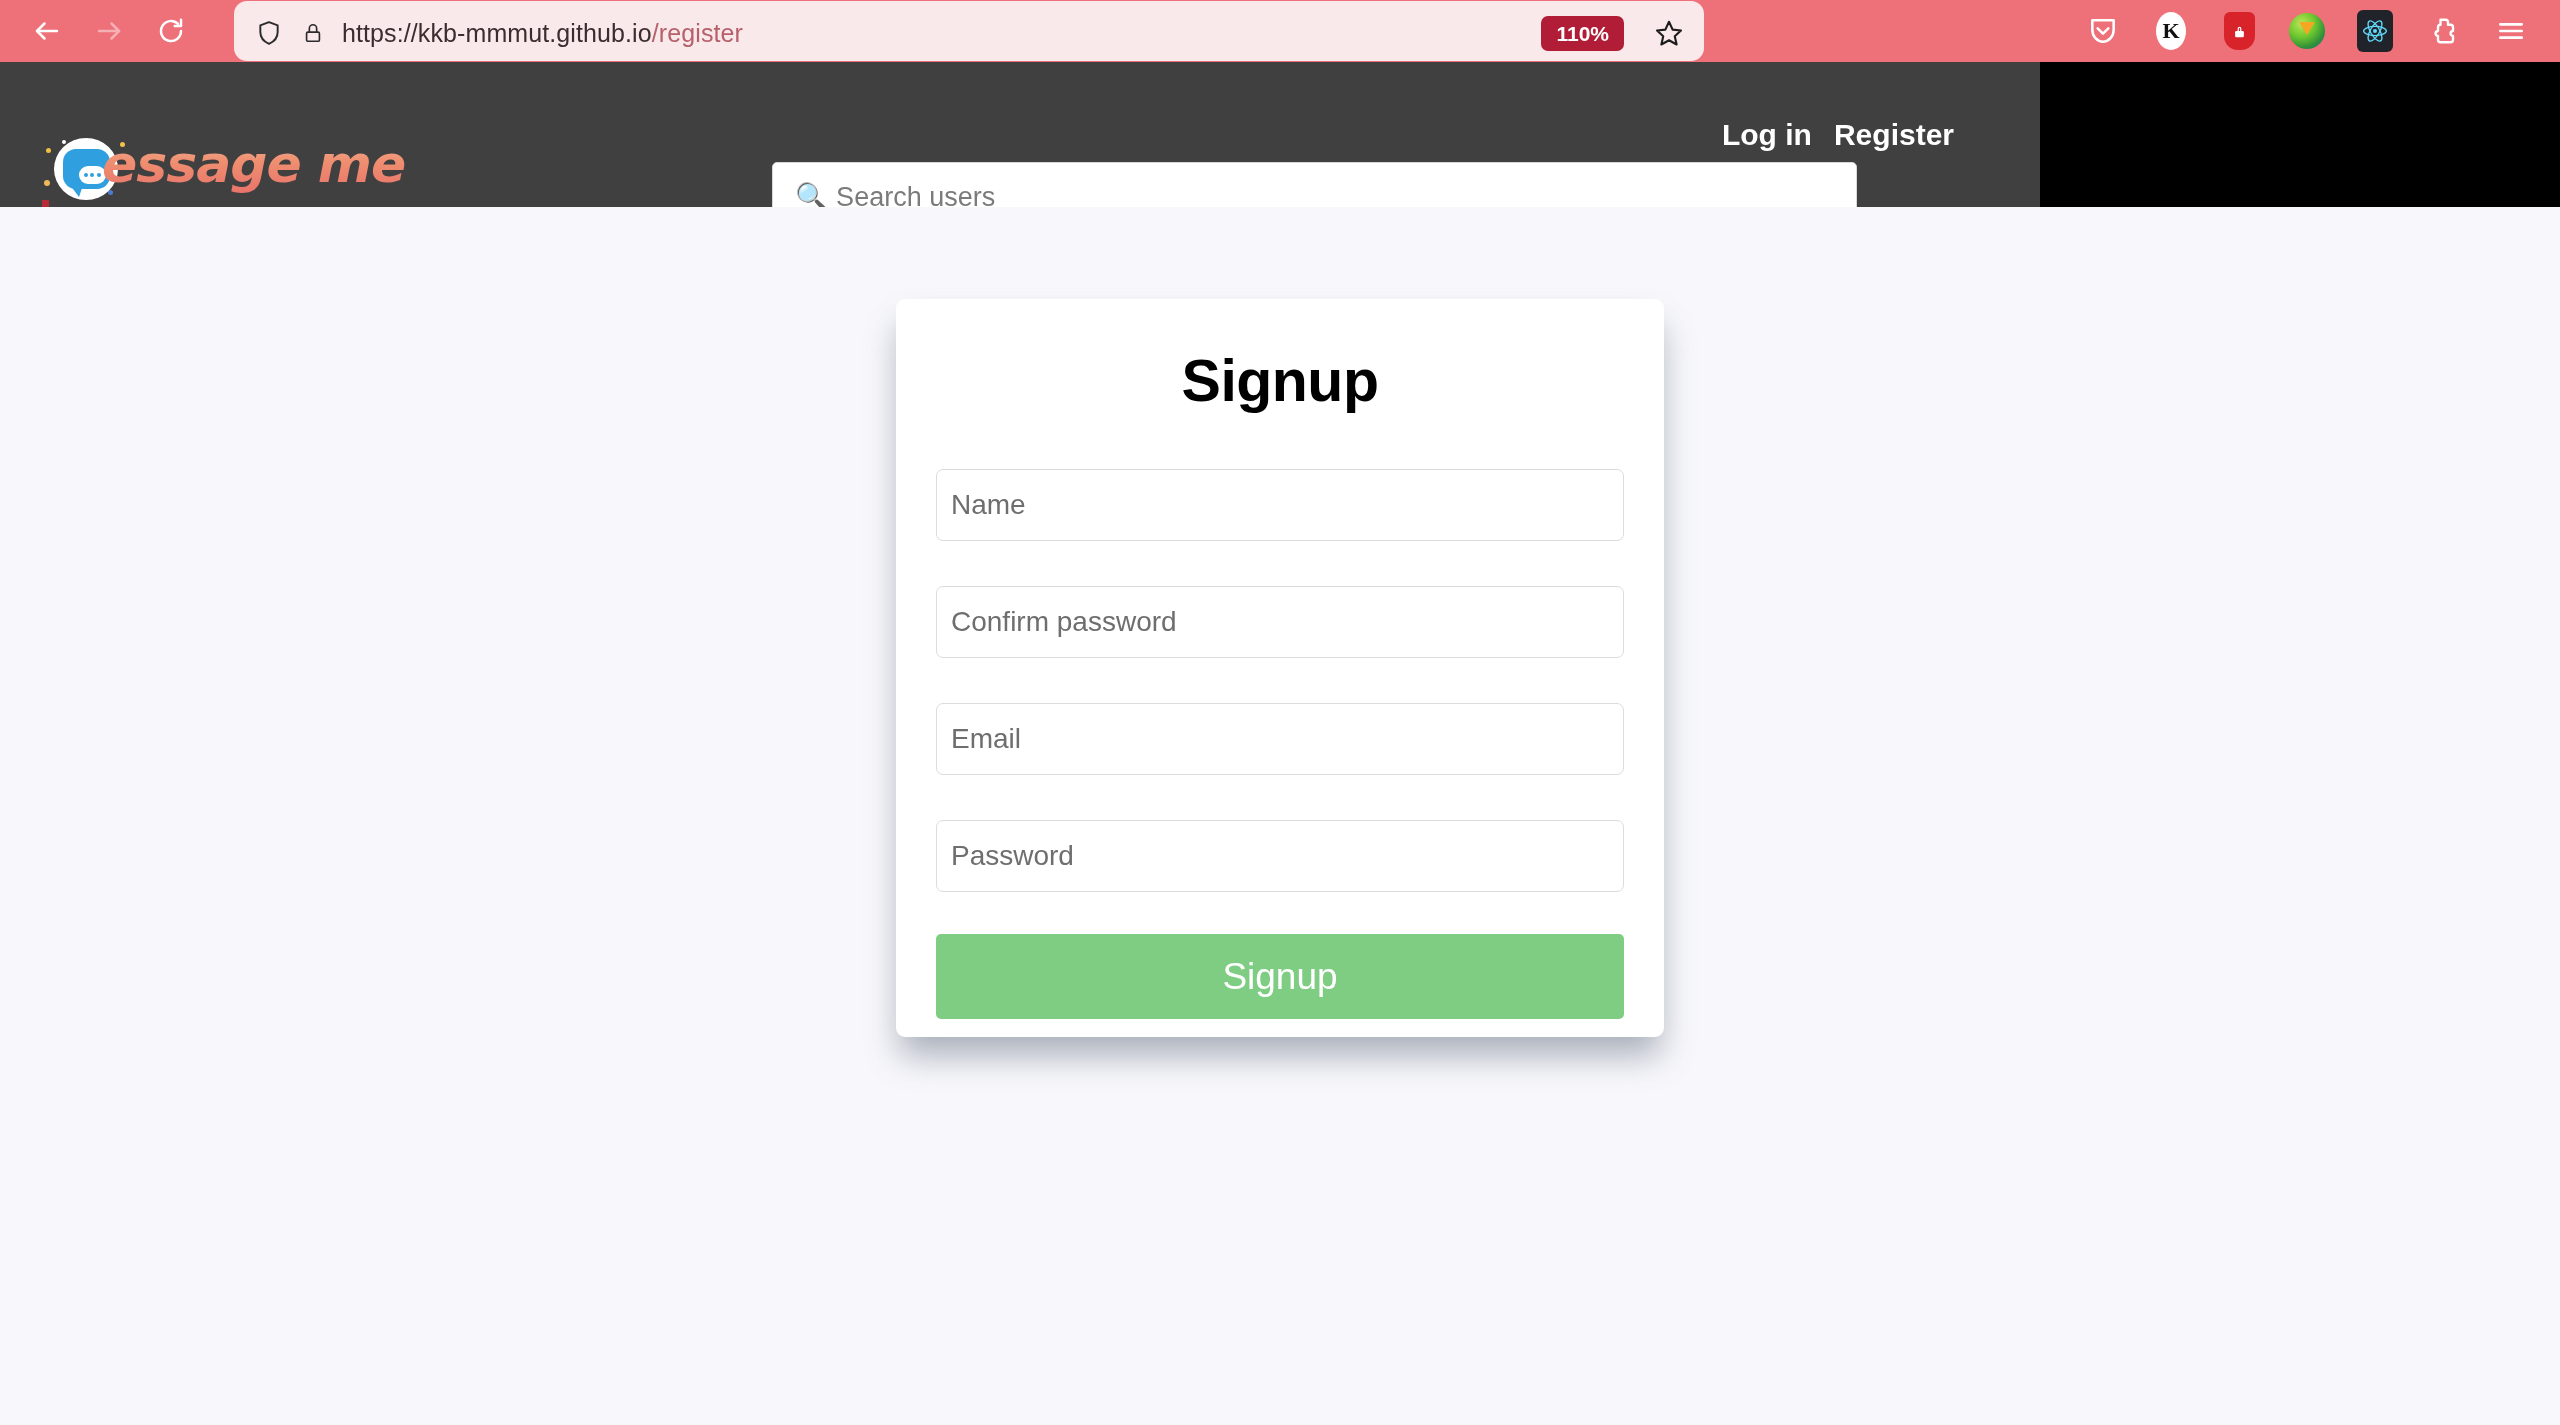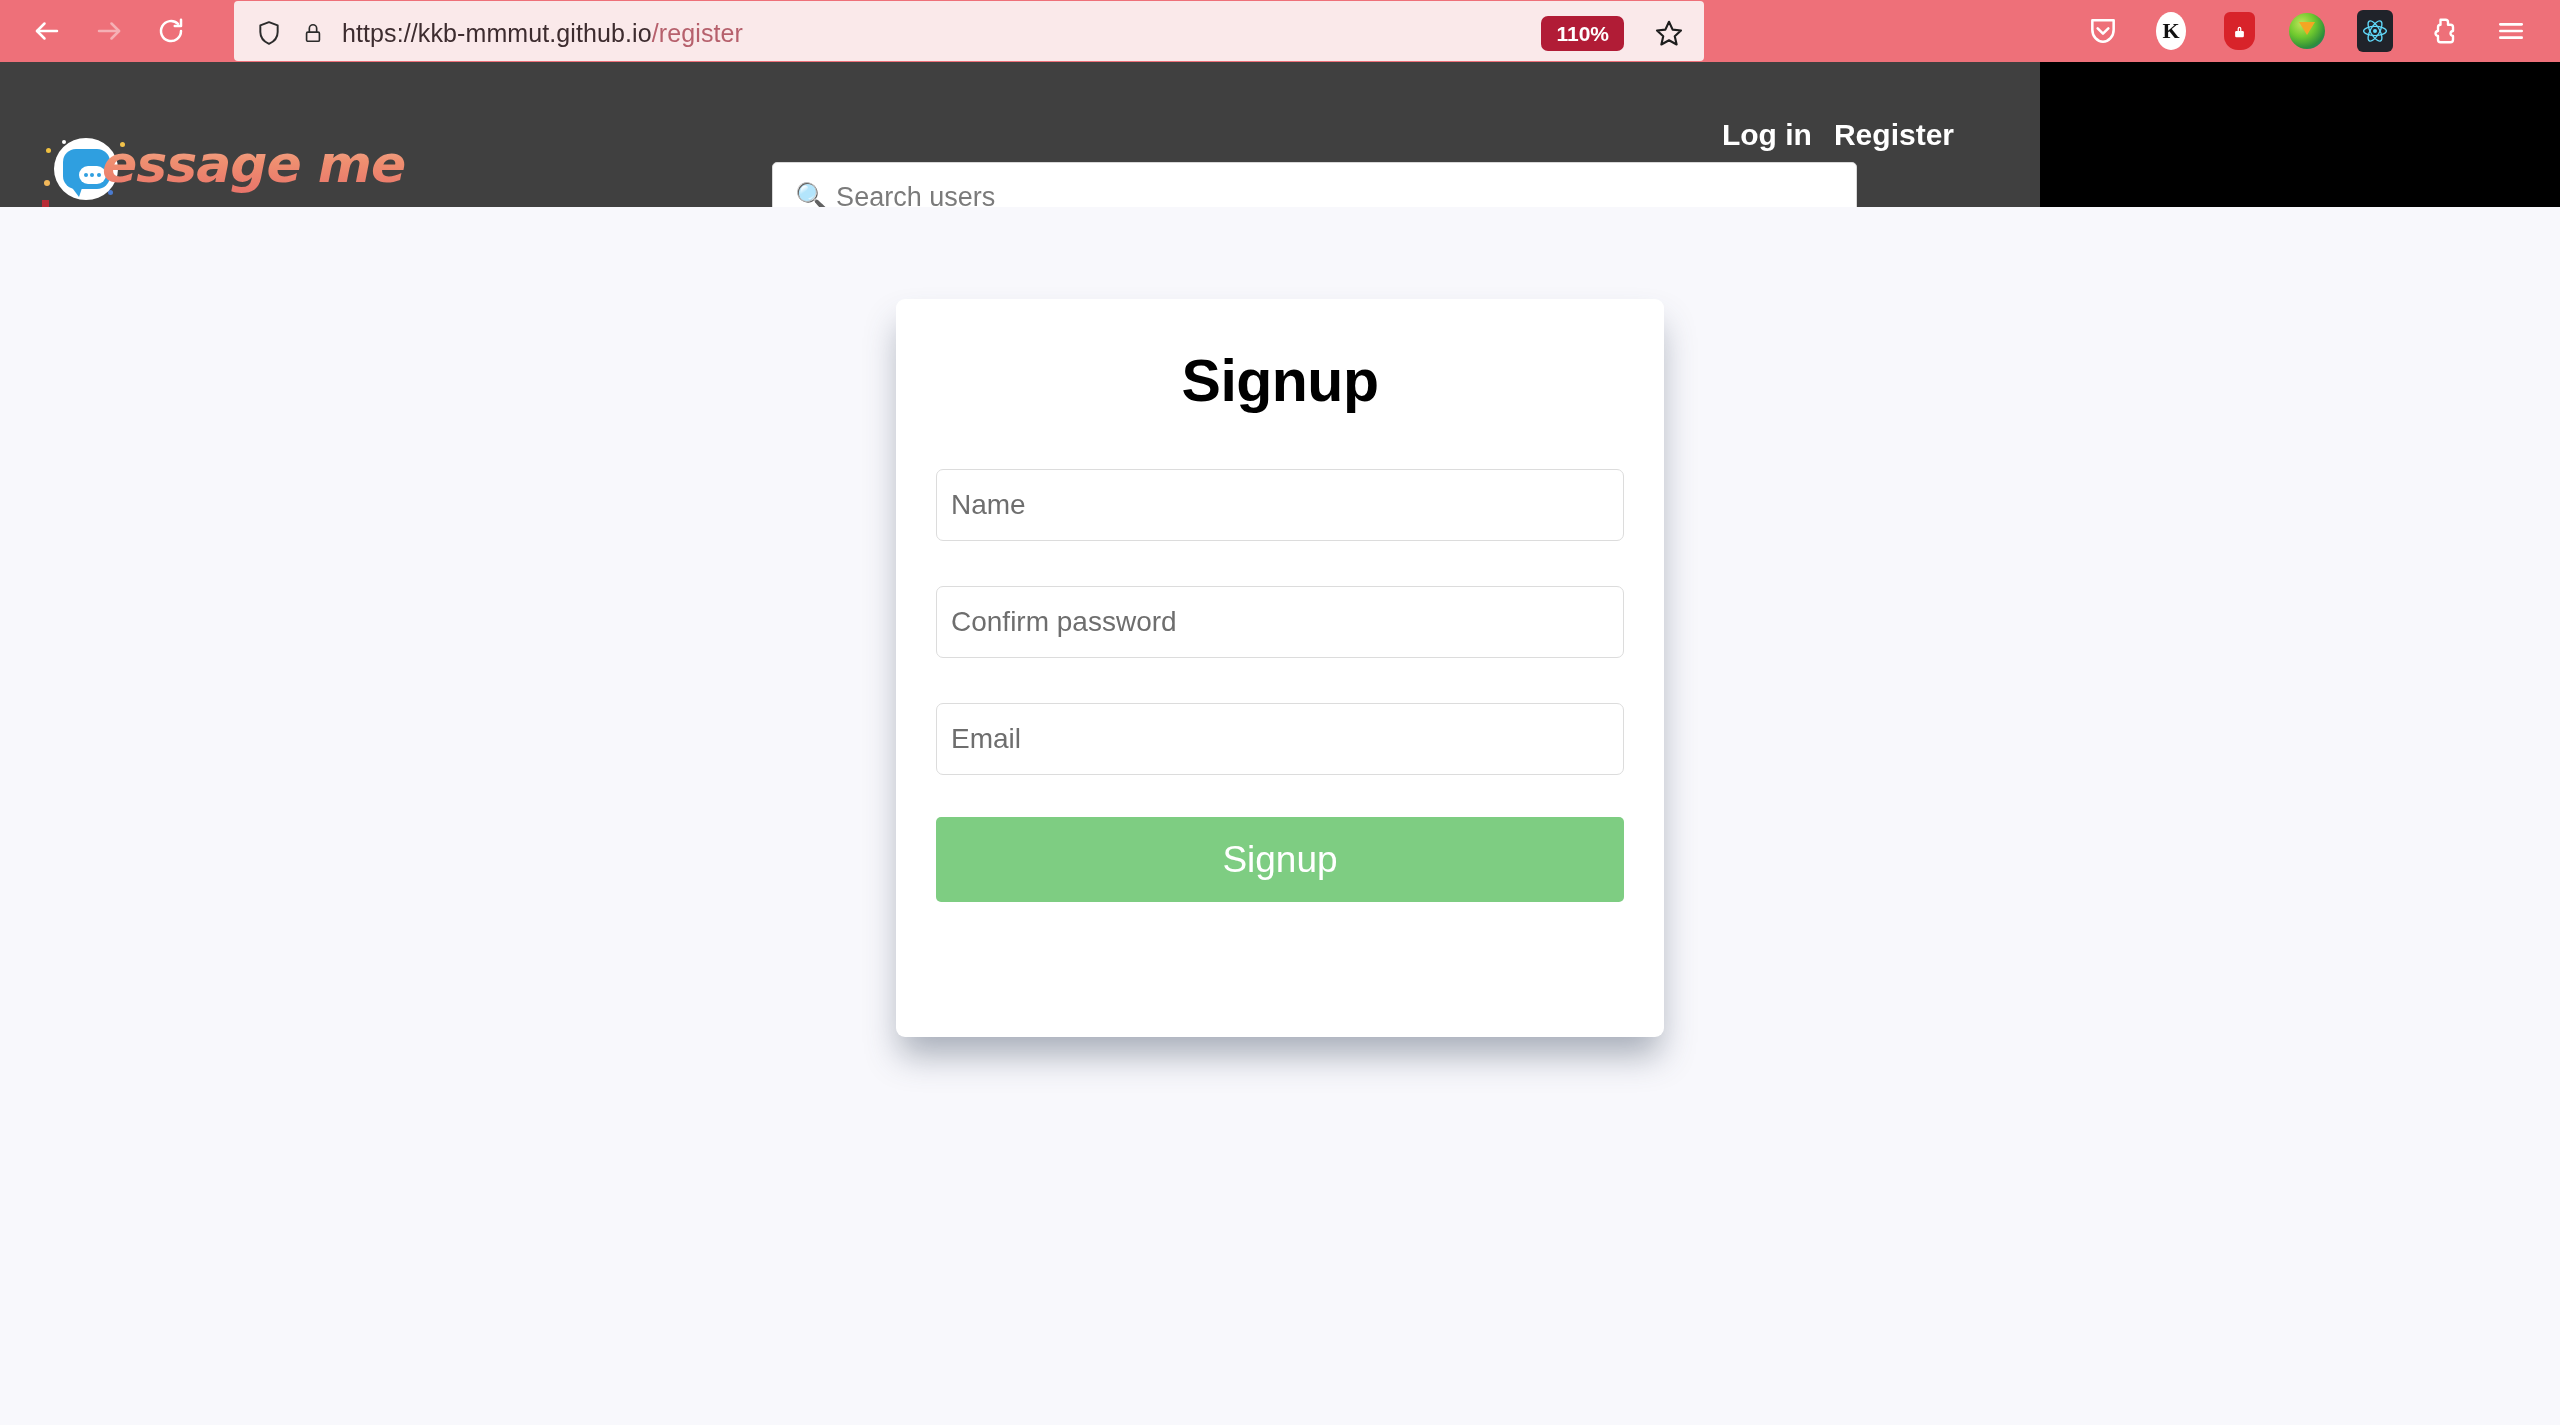--- a/index.html
+++ b/index.html
@@ -41,21 +41,21 @@
   }
   .nav-btn svg { display: block; }
   .nav-btn.disabled { opacity: 0.45; }
 
   .urlbar-wrap {
     flex: 0 0 auto;
     margin-left: 34px;
     width: 1470px;
     height: 60px;
     background: #fae9ea;
-    border-radius: 4px;
+    border-radius: 13px;
     display: flex;
     align-items: center;
     padding: 4px 12px 0 20px;
     gap: 14px;
   }
 
   .urlbar-icon { display: flex; align-items: center; justify-content: center; width: 30px; height: 30px; flex: 0 0 auto; }
 
   .url-text {
     flex: 1 1 auto;
@@ -486,17 +486,18 @@
 <div class="page-body">
 
   <div class="signup-card">
 
     <div class="card-title">Signup</div>
 
     <div class="form-fields">
       <input class="field" type="text" placeholder="Name" style="">
       <input class="field" type="text" placeholder="Confirm password" style="">
       <input class="field" type="text" placeholder="Email" style="">
+      <input class="field" type="text" placeholder="Password" style="">
 
       <button class="signup-button">Signup</button>
     </div>
   </div>
 </div>
 
 </body></html>

